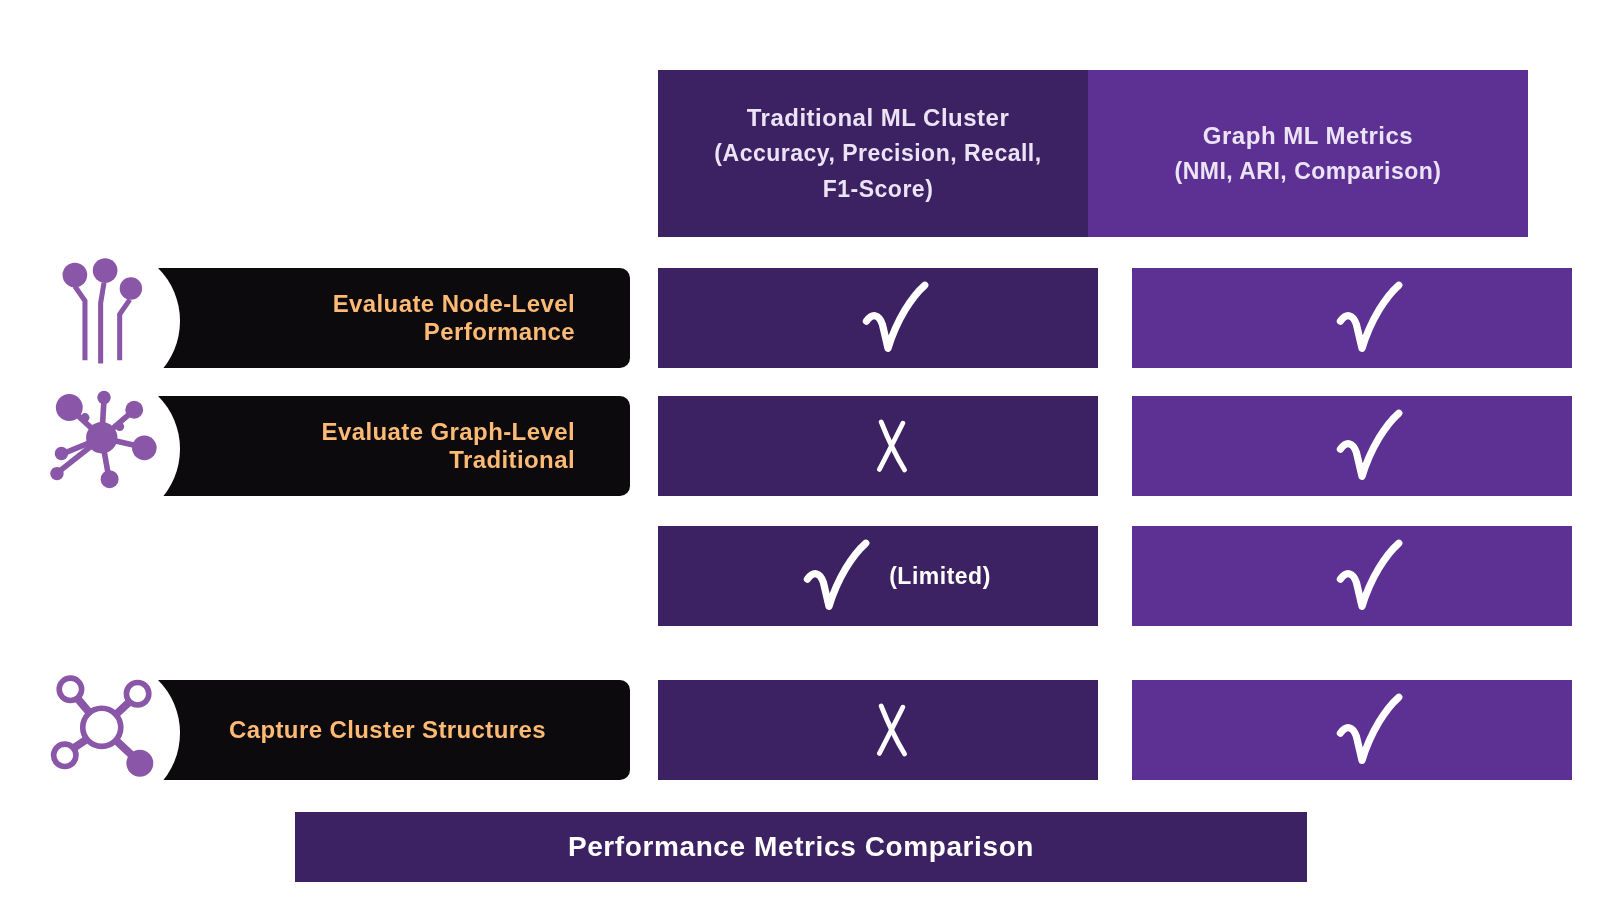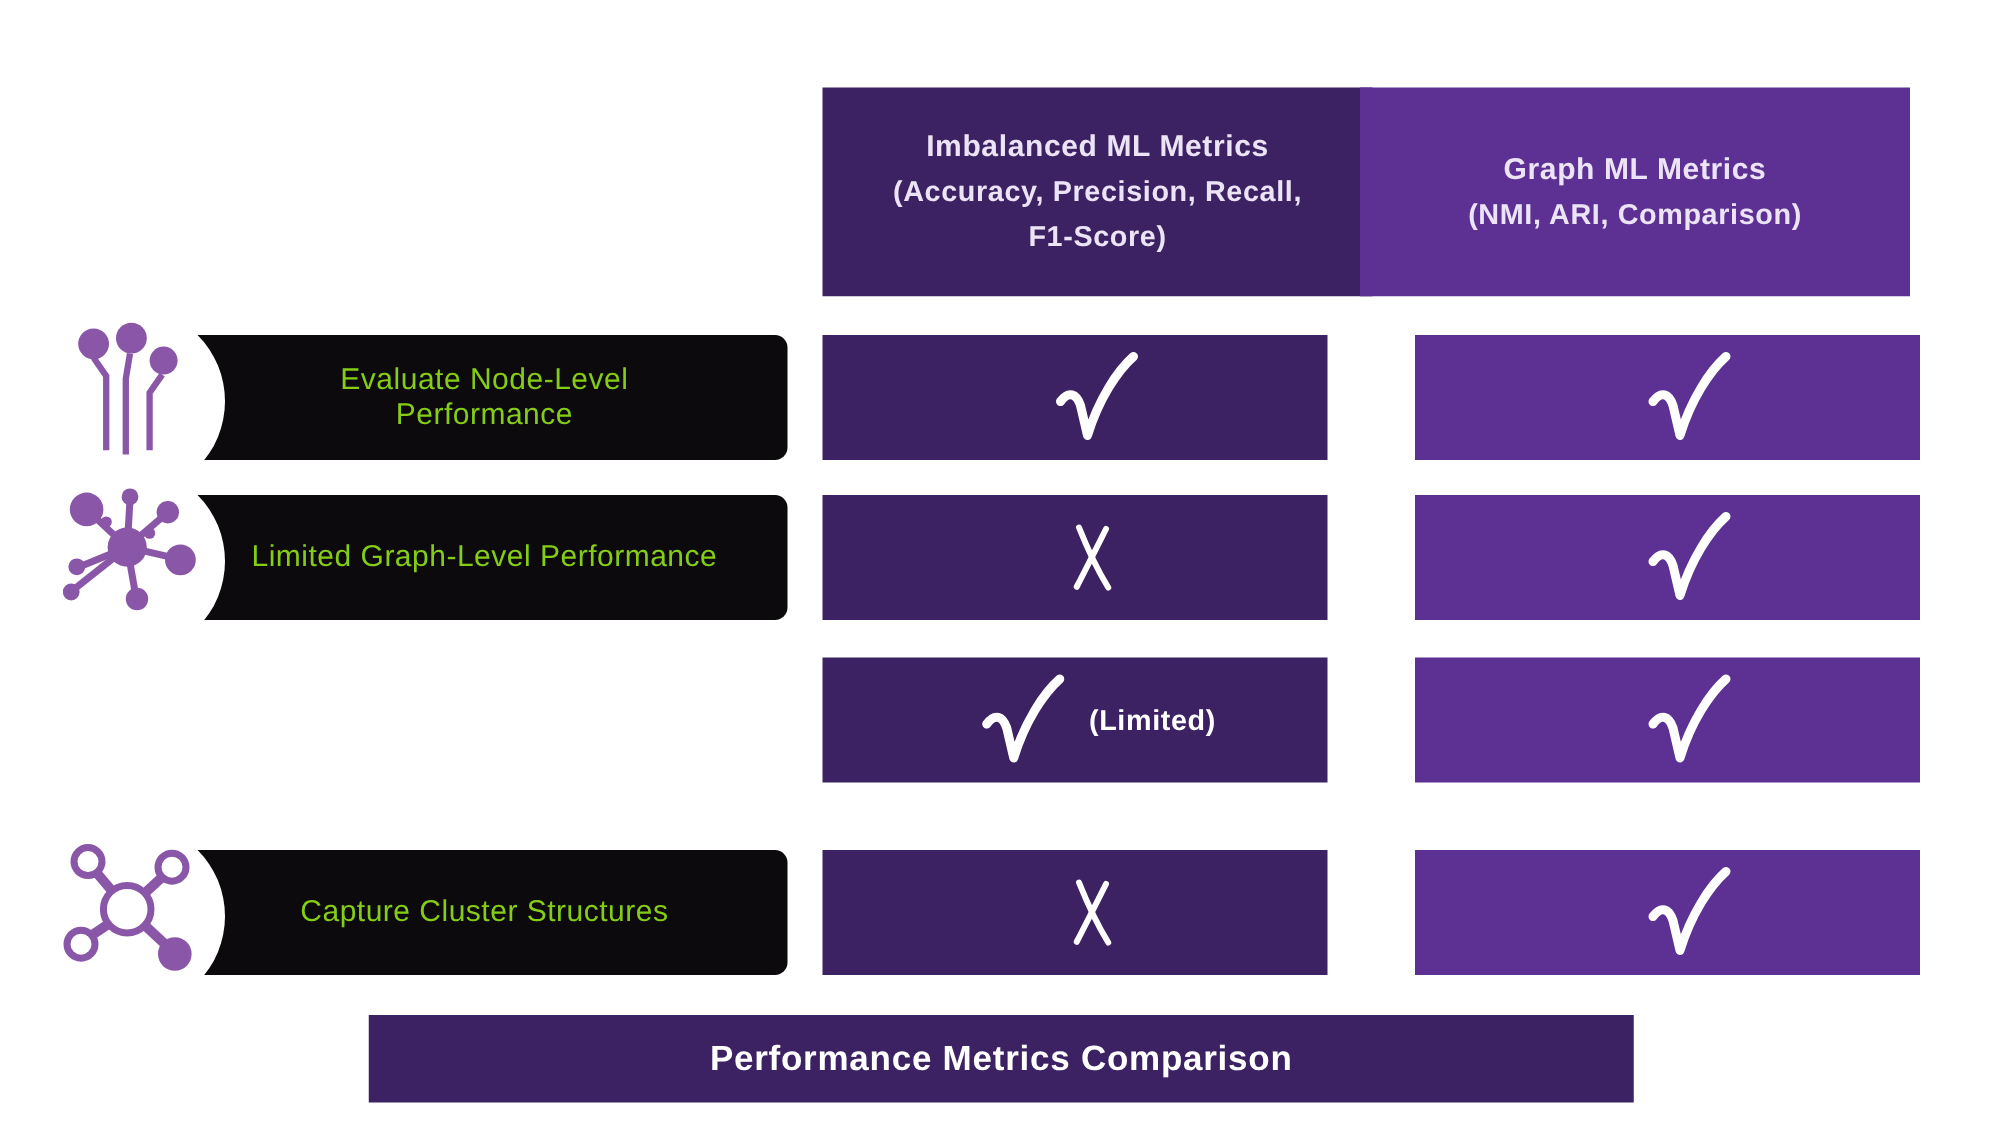--- a/index.html
+++ b/index.html
@@ -23,29 +23,29 @@
   .col-header.light{left:1088px;background:var(--light-purple);}
   .col-header .t1{font-size:24px;}
   .col-header .t2{font-size:23px;}
 
   
   .row{position:absolute;left:100px;width:1472px;height:100px;}
   .row-label{position:absolute;left:0;top:0;width:530px;height:100px;
     background:var(--bar-black);border-radius:10px;
     display:flex;align-items:center;justify-content:center;
     padding-left:100px;padding-right:55px;}
-  .row-label .label-text{color:#84cc16;font-weight:normal;font-size:24px;
-    letter-spacing:.4px;text-align:center;position:relative;z-index:3;}
+  .row-label .label-text{color:#fdba74;font-weight:bold;font-size:24px;
+    letter-spacing:.4px;text-align:right;position:relative;z-index:3;}
   .disk{position:absolute;left:-70px;top:-22px;width:150px;height:150px;
     background:#ffffff;border-radius:50%;z-index:1;}
   .row-icon{position:absolute;left:-52px;top:-12px;width:112px;height:112px;z-index:2;}
   .row-icon svg{width:100%;height:100%;}
 
   
-  .cell{position:absolute;top:0;width:404px;height:100px;
+  .cell{position:absolute;top:0;width:440px;height:100px;
     display:flex;align-items:center;justify-content:center;padding-left:28px;}
   .cell.dark{left:558px;background:var(--dark-purple);}
   .cell.light{left:1032px;background:var(--light-purple);}
   .mark{display:flex;align-items:center;justify-content:center;}
   .mark svg.check{width:80px;height:88px;}
   .mark svg.cross{width:60px;height:80px;}
   .note{color:#ffffff;font-weight:bold;font-size:23px;letter-spacing:.5px;margin-left:16px;}
   .note:empty{display:none;}
 
   
@@ -55,21 +55,21 @@
 
   
   #row-0{top:268px;} #row-1{top:396px;} #row-2{top:526px;} #row-3{top:656px;margin-top:24px;}
 </style>
 </head>
 <body>
 
 <div class="canvas">
 
   <div class="col-header dark">
-    <div class="t1">Imbalanced ML Metrics</div>
+    <div class="t1">Traditional ML Cluster</div>
     <div class="t2">(Accuracy, Precision, Recall, F1-Score)</div>
   </div>
   <div class="col-header light">
     <div class="t1">Graph ML Metrics</div>
     <div class="t2">(NMI, ARI, Comparison)</div>
   </div>
 
   <div class="row" id="row-0">
     <div class="row-label">
       <div class="disk"></div>
@@ -120,21 +120,21 @@
           <circle cx="50" cy="12" r="6" fill="#8a56a7"></circle>
           <circle cx="77" cy="23" r="8" fill="#8a56a7"></circle>
           <circle cx="86" cy="57" r="11" fill="#8a56a7"></circle>
           <circle cx="55" cy="85" r="8" fill="#8a56a7"></circle>
           <circle cx="12" cy="62" r="6" fill="#8a56a7"></circle>
           <circle cx="8" cy="80" r="6" fill="#8a56a7"></circle>
           <circle cx="33" cy="30" r="4" fill="#8a56a7"></circle>
           <circle cx="64" cy="38" r="4" fill="#8a56a7"></circle>
         </svg>
       </div>
-      <div class="label-text">Limited Graph-Level Performance</div>
+      <div class="label-text">Evaluate Graph-Level Traditional</div>
     </div>
     <div class="cell dark">
       <span class="mark">
           <svg class="cross" viewBox="0 0 100 100" fill="none">
             <path d="M32 10 C42 35 55 64 71 90" stroke="#ffffff" stroke-width="8" stroke-linecap="round"></path>
             <path d="M68 12 C56 36 42 64 29 89" stroke="#ffffff" stroke-width="8" stroke-linecap="round"></path>
           </svg>
         </span>
 
     </div>

